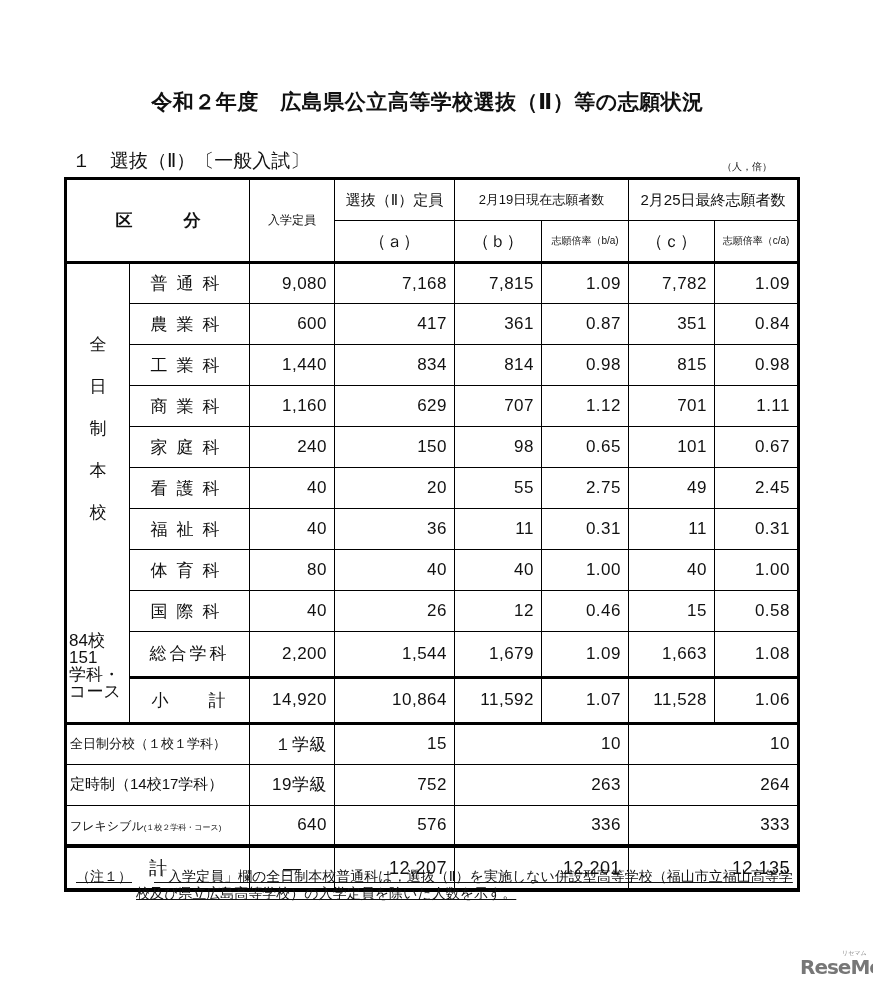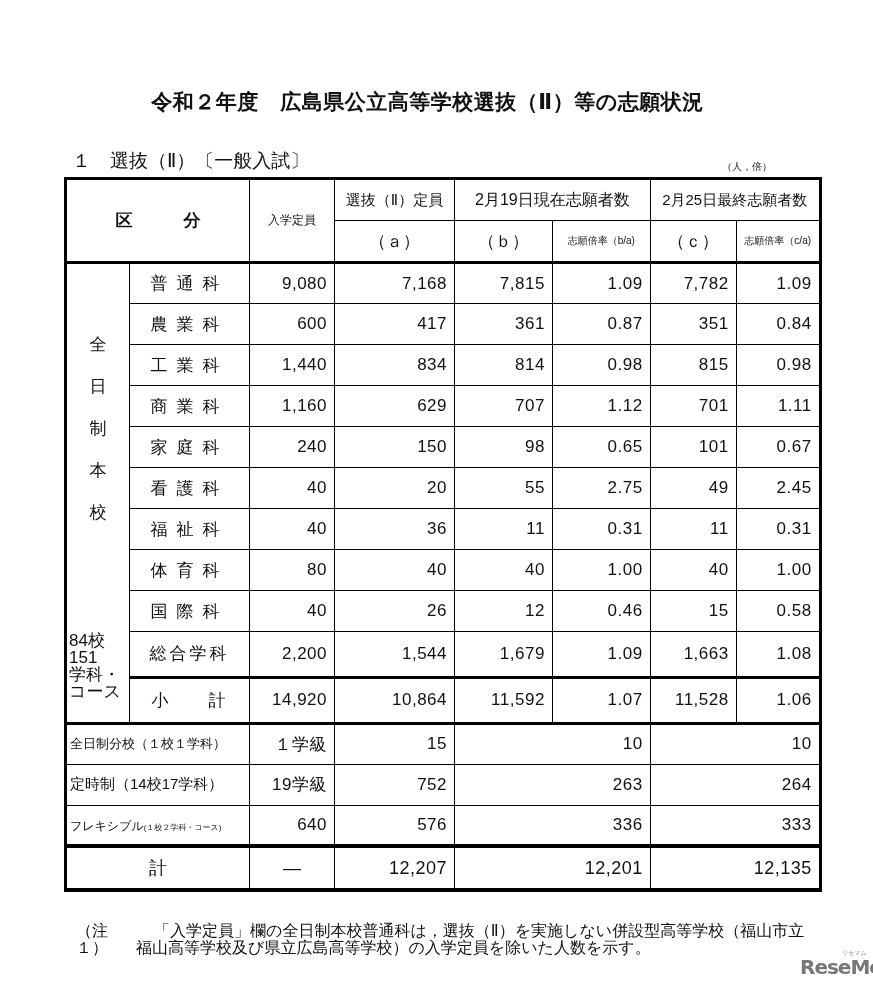--- a/index.html
+++ b/index.html
@@ -18,21 +18,21 @@
   .ctr { text-align:center; }
   .hdr td { font-size:16px; }
   .hd-kubun { font-size:18px; font-weight:bold; letter-spacing:0; }
   .small { font-size:10px !important; padding:0 2px !important; text-align:center; }
   .dept { letter-spacing:9px; text-align:center; font-size:17px; }
   .vert { text-align:center; font-size:17px; line-height:42px; vertical-align:top;
           padding-top:60px !important; }
   .leftnote { font-size:14px; line-height:17px; padding:0 0 0 2px !important; vertical-align:bottom; }
   tr.thick-top td { border-top:3px solid #000; }
   tr.total td { border-top:4px solid #000; border-bottom:4px solid #000; height:44px; font-size:18px; }
-  .notes { position:absolute; left:76px; top:922px; width:730px; font-size:16px; line-height:17px; }
+  .notes { position:absolute; left:76px; top:868px; width:730px; font-size:14px; line-height:17px;text-decoration:underline; }
   .note { display:flex; margin-bottom:8px; }
   .note-label { width:60px; flex:none; }
   .note-text { flex:1; text-indent:18px; }
   .watermark { position:absolute; left:800px; top:955px; font-size:20px; font-weight:bold;
                color:#777; letter-spacing:-1px; font-family:"DejaVu Sans",sans-serif; }
   .watermark-sub { position:absolute; left:842px; top:949px; font-size:6px; color:#888; }
 </style>
 </head>
 <body>
 
@@ -49,21 +49,21 @@
     <col style="width:87px">
       <col style="width:87px">
       <col style="width:86px">
       <col style="width:84px">
   </colgroup>
   <tbody>
       <tr class="hdr">
     <td rowspan="2" colspan="2" class="ctr hd-kubun" style="height:84px">区　　　分</td>
     <td rowspan="2" class="ctr" style="font-size:12px">入学定員</td>
     <td class="ctr" style="font-size:15px;padding:0 2px">選抜（Ⅱ）定員</td>
-    <td colspan="2" class="ctr" style="font-size:16px;padding:0 20px">2月19日現在志願者数</td>
+    <td colspan="2" class="ctr" style="font-size:13px;padding:0 20px">2月19日現在志願者数</td>
     <td colspan="2" class="ctr" style="font-size:15px;padding:0 2px">2月25日最終志願者数</td>
   </tr>
   <tr class="hdr">
     <td class="ctr">（ａ）</td>
     <td class="ctr">（ｂ）</td>
     <td class="small">志願倍率（b/a)</td>
     <td class="ctr">（ｃ）</td>
     <td class="small">志願倍率（c/a)</td>
   </tr>
 

